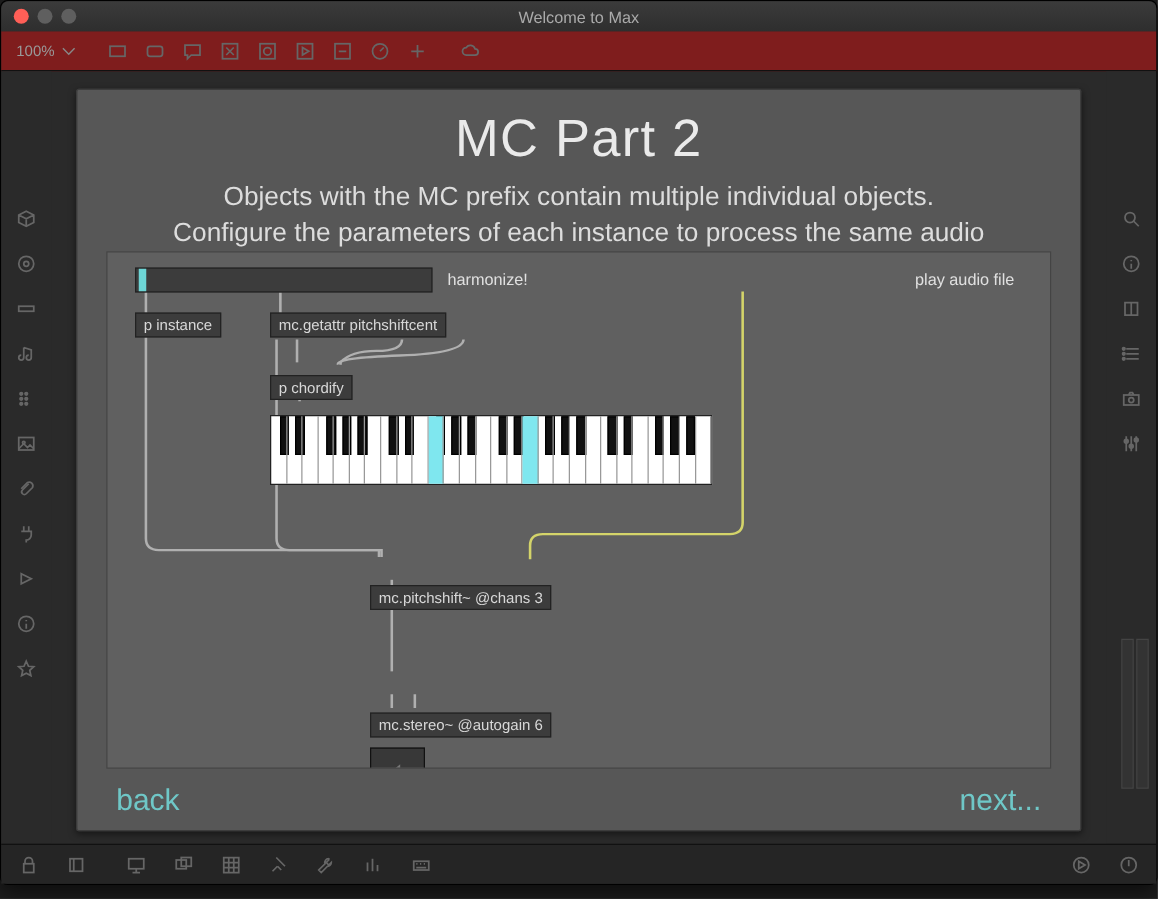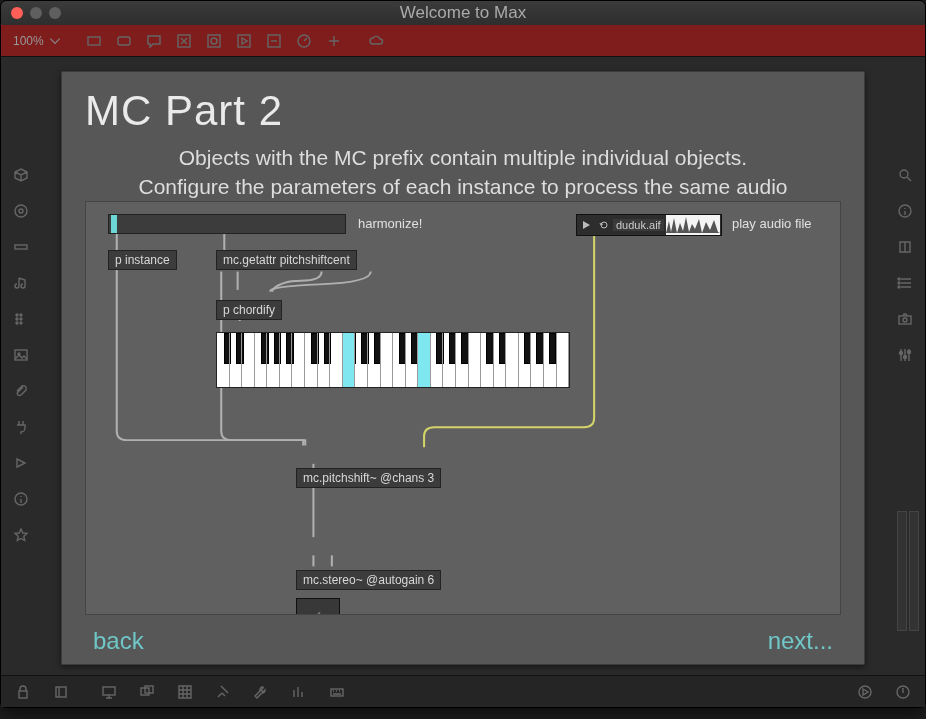--- a/index.html
+++ b/index.html
@@ -25,21 +25,21 @@
     background: linear-gradient(#3b3b3b,#2e2e2e);
     border-radius: 6px 6px 0 0;
     display: flex;
     align-items: center;
     padding: 0 10px;
     position: relative;
   }
   .traffic { display:flex; gap:7px; }
   .traffic span { width:12px; height:12px; border-radius:50%; display:block; }
   .tl-close{background:#ff5f57;} .tl-min{background:#5f5f5f;} .tl-max{background:#5f5f5f;}
-  .title { position:absolute; left:0; right:0; text-align:center; font-size:17px; color:#aaa; pointer-events:none;}
+  .title { position:absolute; left:0; right:0; text-align:center; font-size:13px; color:#aaa; pointer-events:none;}
   .toolbar {
     height: 32px;
     background:#7f1d1d;
     border-bottom:1px solid #111;
     display:flex; align-items:center; gap:12px;
     padding:0 12px;
   }
   .zoom { font-size:12px; color:#999; display:flex; align-items:center; gap:4px;}
   .tb-icons { display:flex; gap:14px; margin-left:12px;}
   .tb-icons span, .strip-icon, .bstrip-icon { width:16px; height:16px; display:flex; align-items:center; justify-content:center; }
@@ -54,21 +54,21 @@
   .right-strip { padding-top:110px; }
   .canvas-wrap { flex:1; position:relative; padding:14px 20px 10px 20px; }
   .card {
     background:#575757;
     border-radius:2px;
     box-shadow: inset 0 0 0 1px rgba(0,0,0,0.3), 0 2px 6px rgba(0,0,0,0.5);
     padding: 16px 24px 14px 24px;
     height:100%;
     position:relative;
   }
-  .card h1 { text-align:left; font-weight:300; font-size:42px; color:#eaeaea; letter-spacing:1px; }
+  .card h1 { text-align:center; font-weight:300; font-size:42px; color:#eaeaea; letter-spacing:1px; }
   .card .subtitle { text-align:center; font-size:21px; color:#ddd; margin-top:8px; line-height:1.4; padding:0 50px;}
   .patch {
     background:#606060;
     border:1px solid #444;
     position:absolute;
     left:24px; right:24px; top:130px; bottom:50px;
     overflow:hidden;
   }
   .obj {
     position:absolute;
@@ -311,38 +311,20 @@
 
             <path class="dash-blue" d="M222 386 V398"></path>
             <path class="dash-blue" d="M240 386 V398"></path>
           </svg>
 
           <div class="slider-box" style="left:22px; top:12px; width:238px; height:20px;">
             <div class="slider-thumb" style="left:2px"></div>
           </div>
           <span class="label-text" style="left:272px; top:14px;">harmonize!</span>
 
-          <div class="playfile" style="left:490px; top:12px; width:146px;">
-            <span class="btn">
-                <svg width="10" height="10" viewBox="0 0 10 10">
-                  <path d="M2 1l7 4-7 4z" fill="#bbb"></path>
-                </svg>
-              </span>
-            <span class="btn">
-                <svg width="10" height="10" viewBox="0 0 10 10">
-                  <path d="M2 5a3 3 0 106 0 3 3 0 00-6 0M2 5l-1-2M2 5l2-1" stroke="#bbb" fill="none"></path>
-                </svg>
-              </span>
-            <span class="fname">duduk.aif</span>
-            <span class="wave">
-              <svg viewBox="0 0 54 20" preserveAspectRatio="none">
-                  <path d="M0 18 L3 6 5 17 8 3 11 18 14 8 17 16 20 2 23 17 26 9 29 14 33 4 36 18 40 7 44 15 48 5 52 17 54 18" fill="#555" stroke="none"></path>
-                </svg>
-            </span>
-          </div>
           <span class="label-text" style="left:646px; top:14px;">play audio file</span>
 
           <div class="obj" style="left:22px; top:48px;">p instance</div>
           <div class="obj" style="left:130px; top:48px;">mc.getattr pitchshiftcent</div>
           <div class="obj" style="left:130px; top:98px;">p chordify</div>
           <div class="obj" style="left:210px; top:266px;">mc.pitchshift~ @chans 3</div>
           <div class="obj" style="left:210px; top:368px;">mc.stereo~ @autogain 6</div>
 
           <div class="kbd" id="kbd" style="left:130px; top:130px; width:354px; height:56px;">
             <div class="bkeys" id="bkeys">

